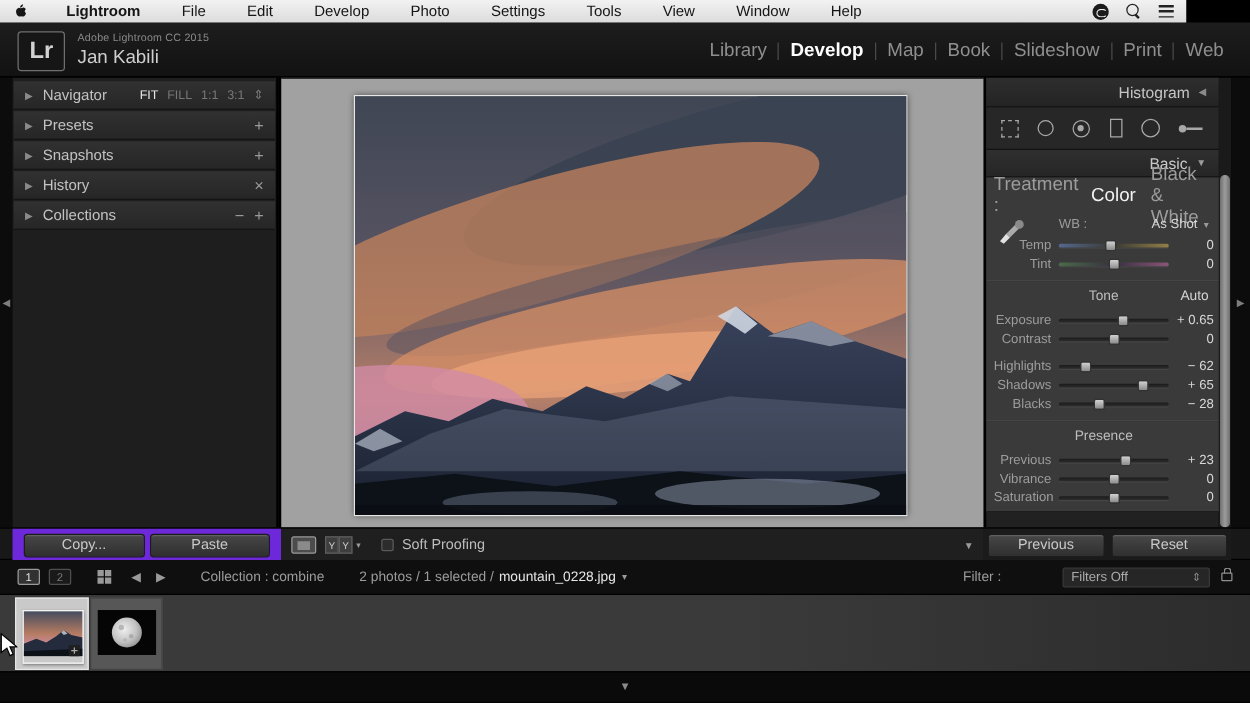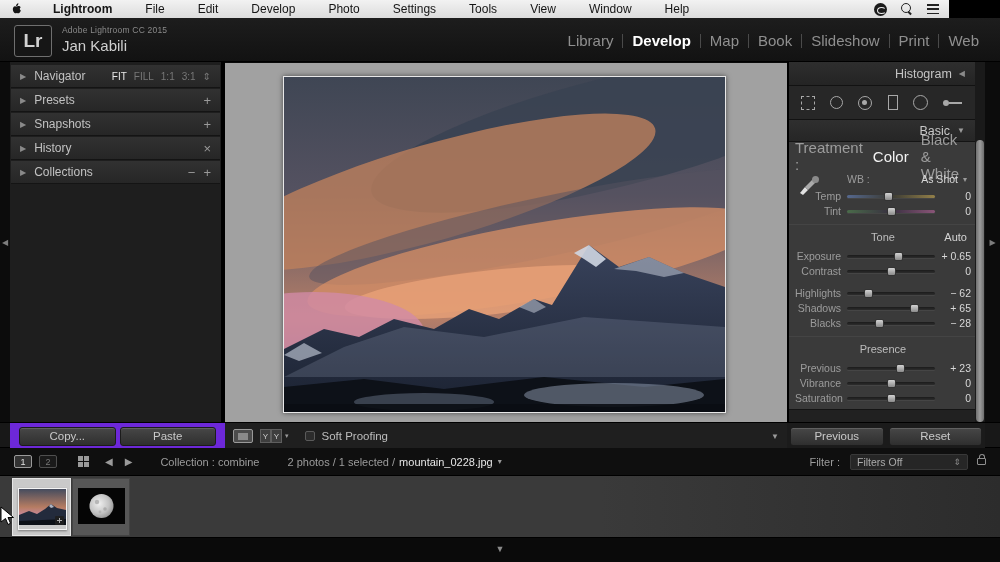--- a/index.html
+++ b/index.html
@@ -155,21 +155,21 @@
     margin:0 10px 0 14px; }
   .grid-icon i { background:#9a9a9a; }
   .fs-arrow { color:#9a9a9a; font-size:10px; margin:0 6px; }
   .fs-coll { color:#9c9c9c; font-size:11px; margin-left:22px; }
   .fs-status { color:#9c9c9c; font-size:11px; margin-left:28px; }
   .fs-file { color:#e6e6e6; font-size:11px; font-weight:normal; margin-left:4px; }
   .fs-dd { color:#9a9a9a; font-size:8px; margin-left:5px; }
   .fs-right { margin-left:auto; display:flex; align-items:center; }
   .fs-filter-label { color:#9c9c9c; font-size:11px; margin-right:10px; }
   .fs-filter { width:118px; height:16px; background:#262626; border:1px solid #383838; border-radius:2px;
-    display:flex; align-items:center; padding:0 6px; color:#ababab; font-size:10.5px; }
+    display:flex; align-items:center; padding:0 6px; color:#ababab; font-size:10.5px;margin-left:39px; }
   .fs-filter .ud { margin-left:auto; color:#8a8a8a; font-size:9px; }
   .lock-icon { width:9px; height:7px; border:1px solid #8f8f8f; border-radius:1px;
     margin-left:9px; position:relative; }
   .lock-icon:before { content:""; position:absolute; left:1px; top:-5px; width:4px; height:4px;
     border:1px solid #8f8f8f; border-bottom:none; border-radius:3px 3px 0 0; }
 
   
   .thumbs { position:absolute; left:0; top:476px; width:1000px; height:62px;
     background:linear-gradient(90deg,#3a3a3a 0,#3a3a3a 60%,#2c2c2c 100%); border-bottom:1px solid #000; }
   .cell { position:absolute; top:2px; height:58px; }

